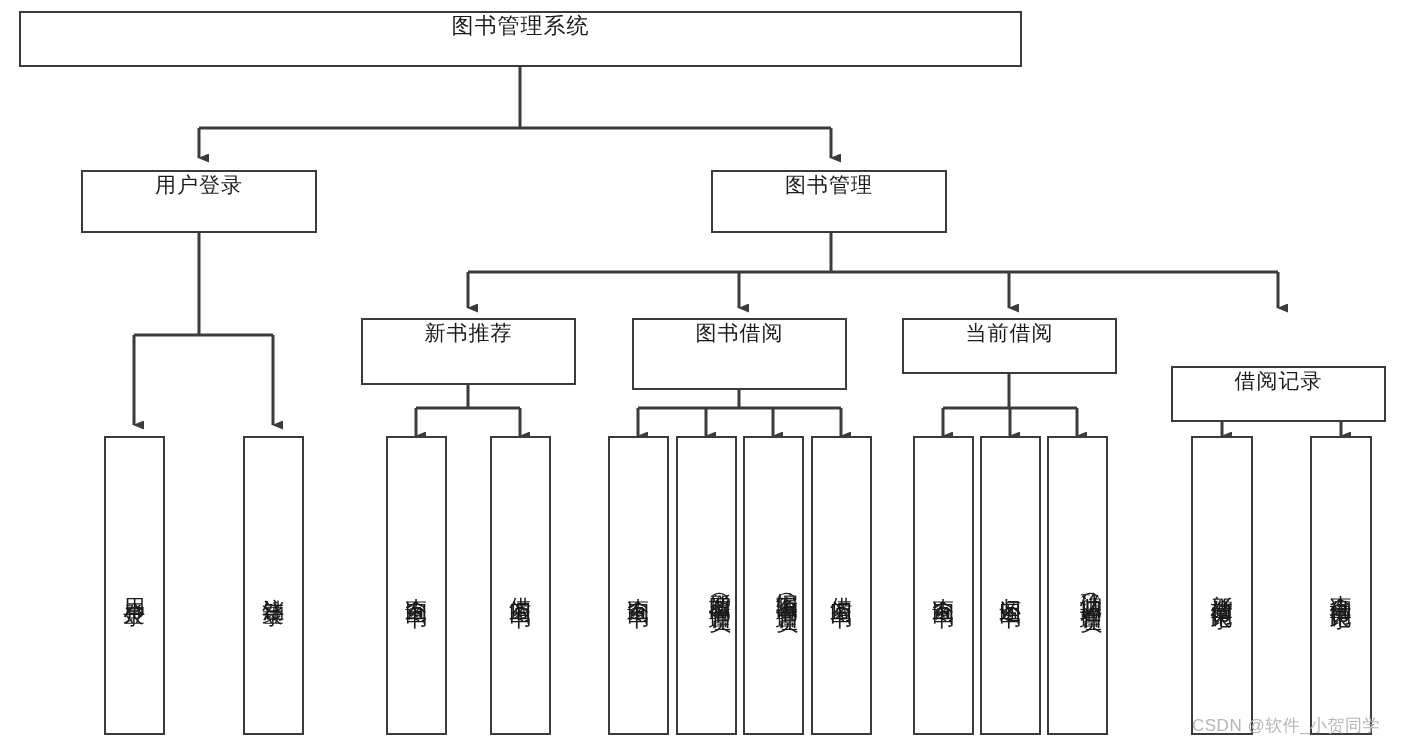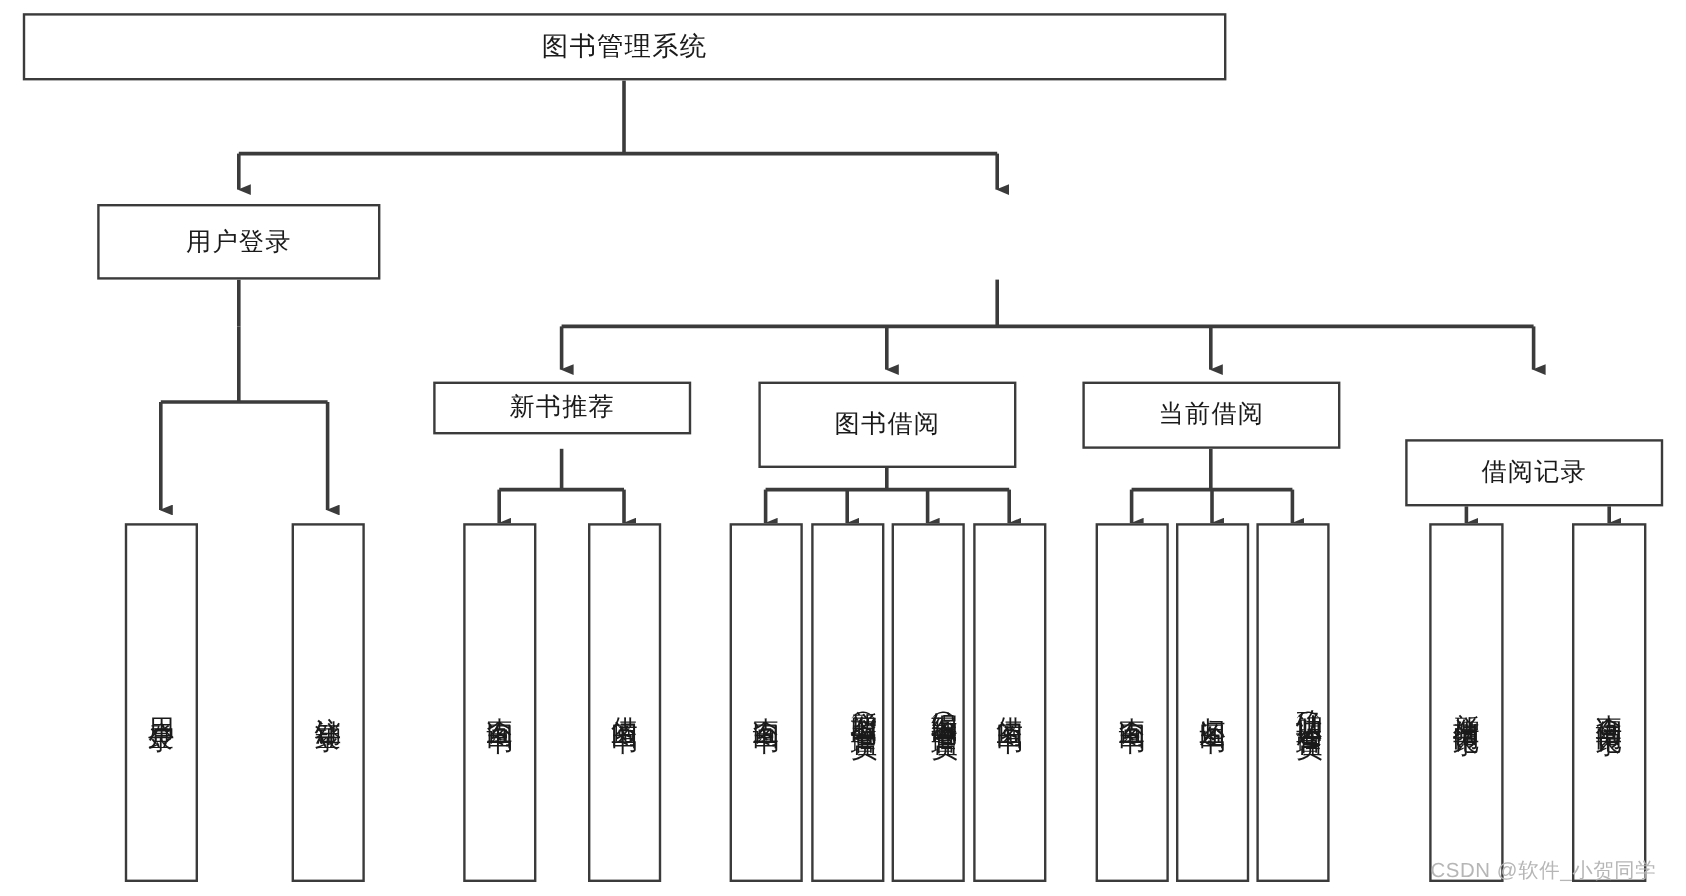--- a/index.html
+++ b/index.html
@@ -26,21 +26,20 @@
     width: 1405px;
     height: 747px;
     pointer-events: none;
   }
   .node {
     position: absolute;
     box-sizing: border-box;
     background: #ffffff;
     border: 2.5px solid #3b3b3b;
     display: flex;
-    align-items: center;
     justify-content: center;
     color: #1a1a1a;
     overflow: hidden;
   }
   .node-h {
     font-size: 21px;
     letter-spacing: 1px;
     line-height: 1.2;
   }
   .node-root {
@@ -133,22 +132,25 @@
     </g>
   </svg>
 
   <div class="node node-h node-root" style="left:19px; top:11px; width:1003px; height:56px;">
     <span>图书管理系统</span>
   </div>
 
   <div class="node node-h" style="left:81px; top:170px; width:236px; height:63px;">
     <span>用户登录</span>
   </div>
-
-  <div class="node node-h" style="left:361px; top:318px; width:215px; height:44px;">
+  <div class="node node-h" style="left:711px; top:170px; width:236px; height:63px;">
+    <span>图书管理</span>
+  </div>
+
+  <div class="node node-h" style="left:361px; top:318px; width:215px; height:67px;">
     <span>新书推荐</span>
   </div>
   <div class="node node-h" style="left:632px; top:318px; width:215px; height:72px;">
     <span>图书借阅</span>
   </div>
   <div class="node node-h" style="left:902px; top:318px; width:215px; height:56px;">
     <span>当前借阅</span>
   </div>
   <div class="node node-h" style="left:1171px; top:318px; width:215px; height:56px;margin-top:48px;">
     <span>借阅记录</span>

